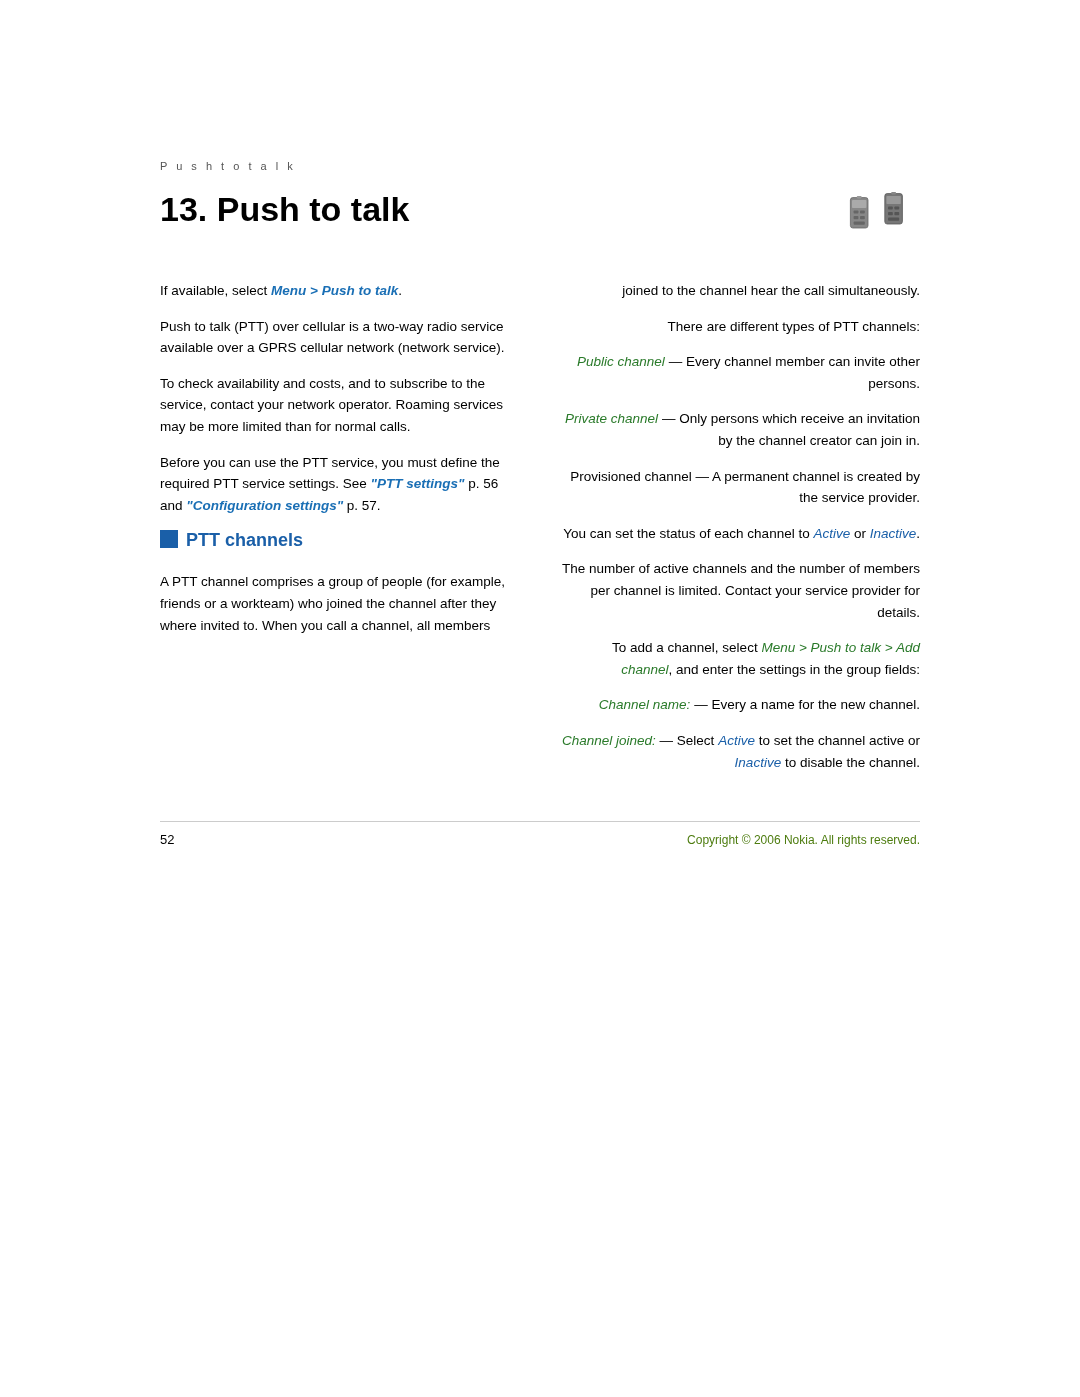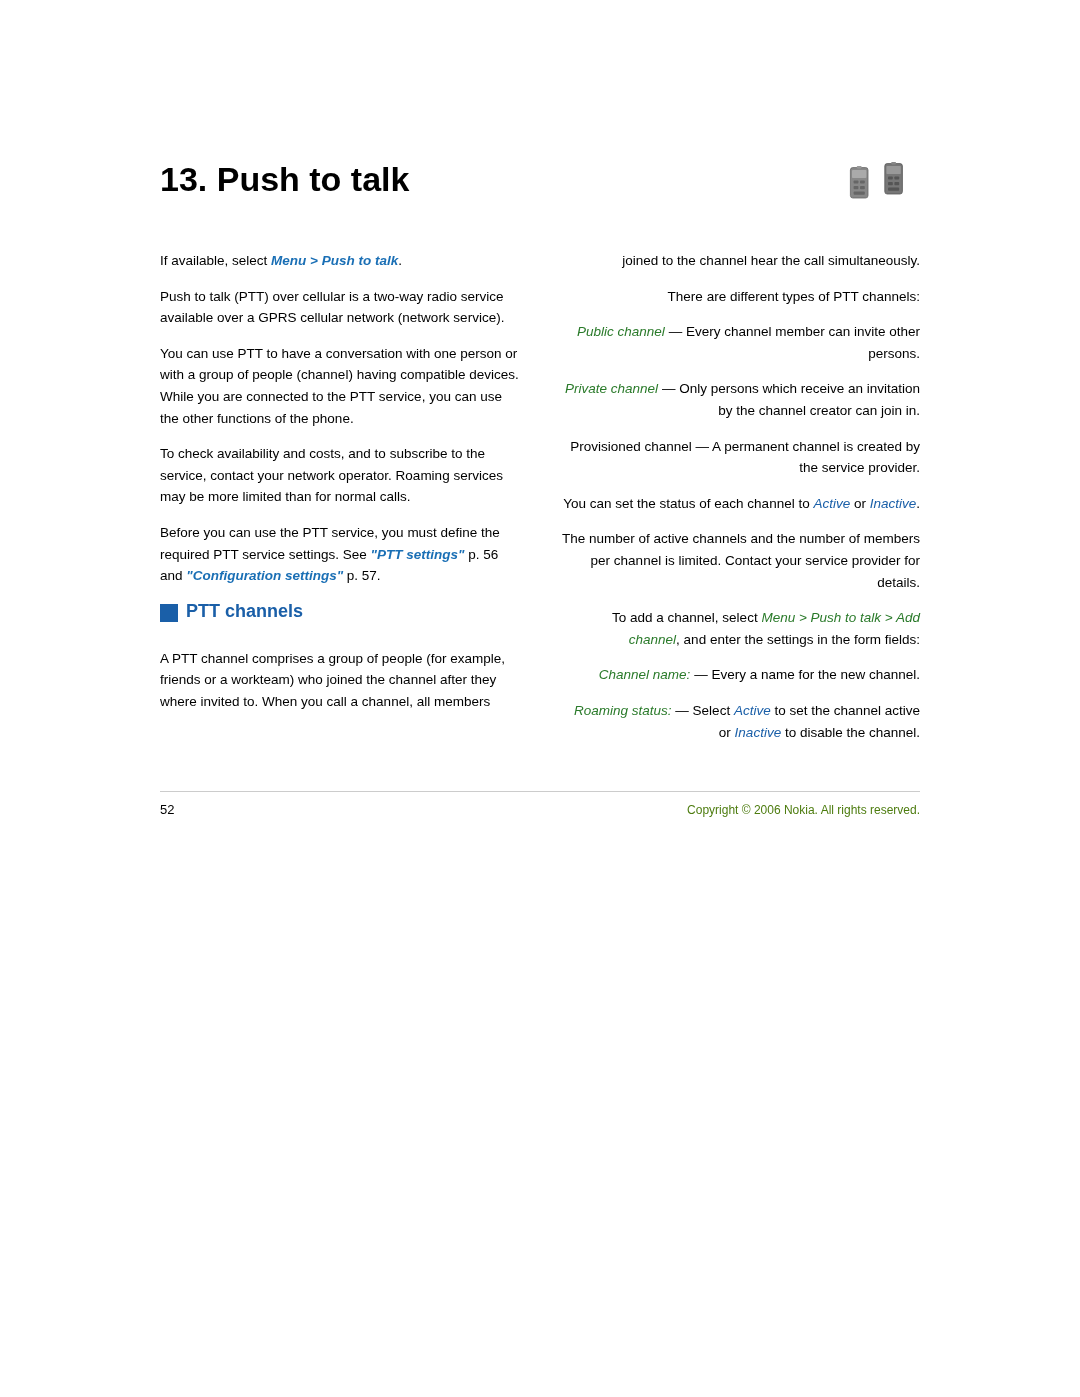--- a/index.html
+++ b/index.html
@@ -91,23 +91,23 @@
     .section-heading {
       font-size: 18px;
       font-weight: bold;
       color: #1a5fa8;
       margin-bottom: 10px;
       margin-top: 10px;
     }
 
     .ptt-heading {
       display: flex;
-      align-items: flex-end;
+      align-items: flex-start;
       gap: 8px;
-      margin-bottom: 26px;
+      margin-bottom: 20px;
       margin-top: 4px;
     }
 
     .ptt-heading-box {
       width: 18px;
       height: 18px;
       background-color: #1a5fa8;
       flex-shrink: 0;
       display: inline-block;
     }
@@ -138,20 +138,21 @@
       font-weight: normal;
     }
 
     
   </style>
 </head>
 <body>
 
 <div class="page">
 
+  <div class="chapter-label">P u s h   t o   t a l k</div>
 
   <div class="chapter-title-row">
     <h1 class="chapter-title">13. Push to talk</h1>
 
     <svg class="phone-icon" viewBox="0 0 100 70" xmlns="http://www.w3.org/2000/svg">
 
       <g transform="translate(5, 5)">
         <rect x="8" y="2" width="22" height="38" rx="3" ry="3" fill="#888" stroke="#666" stroke-width="1"></rect>
         <rect x="10" y="5" width="18" height="10" rx="1" fill="#aaa"></rect>
         <rect x="12" y="18" width="6" height="4" rx="1" fill="#666"></rect>
@@ -178,21 +179,20 @@
   <div class="two-col">
 
     <div class="col-left">
 
       <p class="body-text">
         <span>If available, select </span><span class="link-text">Menu &gt; Push to talk</span><span>.</span>
       </p>
 
       <p class="body-text">Push to talk (PTT) over cellular is a two-way radio service available over a GPRS cellular network (network service).</p>
 
-      <p class="body-text">You can use PTT to have a conversation with one person or with a group of people (channel) having compatible devices. While you are connected to the PTT service, you can use the other functions of the phone.</p>
 
       <p class="body-text">To check availability and costs, and to subscribe to the service, contact your network operator. Roaming services may be more limited than for normal calls.</p>
 
       <p class="body-text">
         <span>Before you can use the PTT service, you must define the required PTT service settings. See </span><span class="link-text">"PTT settings"</span><span> p. 56 and </span><span class="link-text">"Configuration settings"</span><span> p. 57.</span>
       </p>
 
       <div class="ptt-heading">
         <span class="ptt-heading-box"></span>
         <span class="ptt-heading-text">PTT channels</span>
@@ -219,29 +219,29 @@
       <p class="body-text">Provisioned channel — A permanent channel is created by the service provider.</p>
 
       <p class="body-text">
         <span>You can set the status of each channel to </span><span class="italic-blue">Active</span><span> or </span><span class="italic-blue">Inactive</span><span>.</span>
       </p>
 
       <p class="body-text">The number of active channels and the number of members per channel is limited. Contact your service provider for details.</p>
 
 
       <p class="body-text">
-        <span>To add a channel, select </span><span class="italic-green">Menu &gt; Push to talk &gt; Add channel</span><span>, and enter the settings in the form fields:</span>
+        <span>To add a channel, select </span><span class="italic-green">Menu &gt; Push to talk &gt; Add channel</span><span>, and enter the settings in the group fields:</span>
       </p>
 
       <p class="body-text">
         <span class="italic-green">Channel name:</span><span> — Every a name for the new channel.</span>
       </p>
 
       <p class="body-text">
-        <span class="italic-green">Roaming status:</span><span> — Select </span><span class="italic-blue">Active</span><span> to set the channel active or </span><span class="italic-blue">Inactive</span><span> to disable the channel.</span>
+        <span class="italic-green">Channel joined:</span><span> — Select </span><span class="italic-blue">Active</span><span> to set the channel active or </span><span class="italic-blue">Inactive</span><span> to disable the channel.</span>
       </p>
 
     </div>
   </div>
 
   <div class="footer">
     <span class="footer-page-num">52</span>
     <span class="footer-copyright">Copyright © 2006 Nokia. All rights reserved.</span>
   </div>
 

